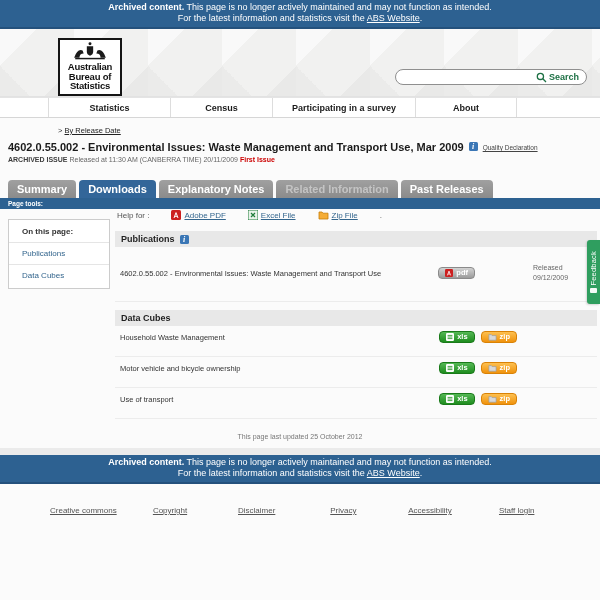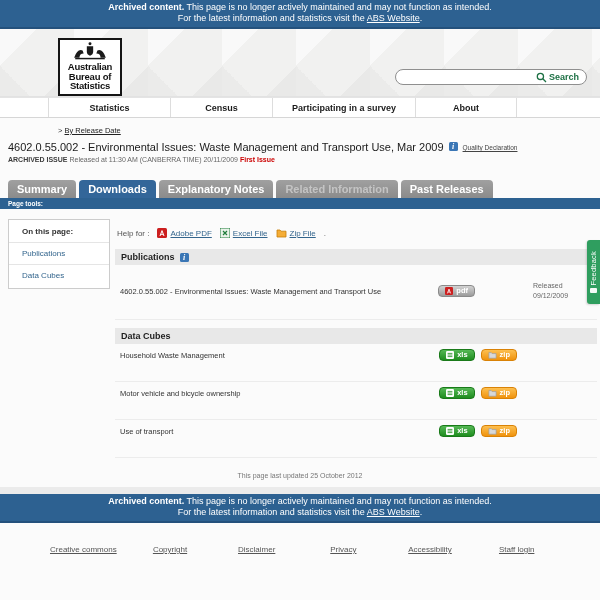--- a/index.html
+++ b/index.html
@@ -91,21 +91,21 @@
   .nav-item:nth-child(1){ width:122px; }
   .nav-item:nth-child(2){ width:102px; }
   .nav-item:nth-child(3){ width:143px; }
   .nav-item:nth-child(4){ width:101px; }
   .nav-fill { border-left:1px solid #ddd; width:48px; }
 
   
   .breadcrumb { margin:8px 0 6px 58px; font-size:7.5px; color:#333; }
   .breadcrumb a { color:#222; text-decoration:underline; }
   .title-row { margin:2px 8px 0; display:flex; align-items:flex-start; gap:5px; }
-  .page-title { font-size:11px; font-weight:normal; color:#1a1a1a; line-height:12px; }
+  .page-title { font-size:11px; font-weight:bold; color:#1a1a1a; line-height:12px; }
   .info-icon {
     display:inline-flex; align-items:center; justify-content:center;
     width:9px; height:9px; flex:0 0 auto;
     background:#3a76b5; color:#fff; border-radius:1.5px;
     font-family:"Liberation Serif",serif; font-style:italic; font-weight:bold;
     font-size:8px; line-height:9px; margin-top:1px;
   }
   .quality-link { font-size:6.5px; color:#444; text-decoration:underline; margin-top:3px; white-space:nowrap; }
   .archive-row { margin:3px 8px 0; font-size:7px; color:#666; }
   .archived-label { font-weight:bold; color:#3c3c3c; }
@@ -143,23 +143,23 @@
   .side-item {
     display:block;
     color:#33658d;
     padding:6px 8px 6px 13px;
     border-top:1px solid #e5e5e5;
     text-decoration:none;
   }
   .main-col { margin-left:115px; margin-right:3px; }
 
   .help-row {
-    display:flex; align-items:center; gap:8px;
+    display:flex; align-items:center; gap:22px;
     font-size:8px; color:#555;
-    margin:19px 0 11px 2px;
+    margin:1px 0 11px 2px;
   }
   .help-row a { color:#33658d; text-decoration:underline; display:inline-flex; align-items:center; gap:3px; }
 
   .section-bar {
     background:#e8e8e8;
     display:flex; align-items:center; gap:5px;
     padding:3px 6px;
     font-size:9px; font-weight:bold; color:#1f1f1f;
   }
 
@@ -184,21 +184,21 @@
   .pdf-pill {
     background:linear-gradient(#d2d2d2,#9b9b9b);
     border:1px solid #8a8a8a;
     margin-right:58px;
   }
   .xls-pill { background:linear-gradient(#55b855,#1f8d1f); border:1px solid #1a7a1a; }
   .zip-pill { background:linear-gradient(#fdc050,#f0930d); border:1px solid #d98206; }
 
   .cube-row {
     display:flex; align-items:center;
-    padding:5px 2px 20px 5px;
+    padding:5px 2px 13px 5px;
     border-bottom:1px solid #ececec;
     font-size:7.5px; color:#333;
     min-height:19px;
   }
   .cube-title { flex:1; }
   .cube-btns { display:flex; gap:6px; margin-right:78px; }
 
   .cubes-gap { height:8px; }
 
   

